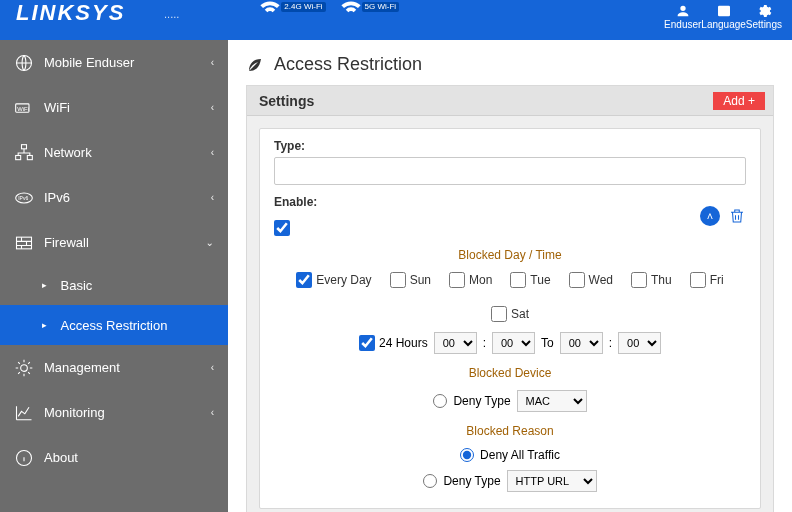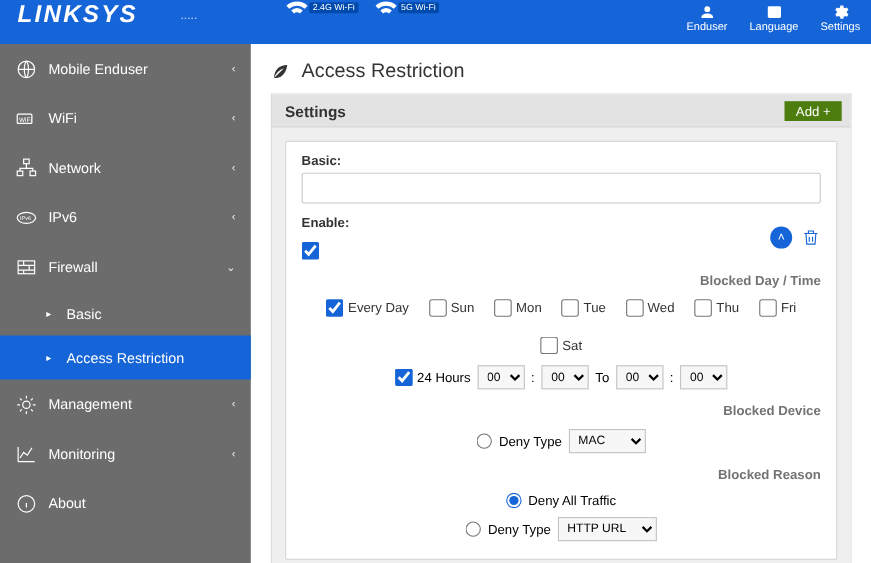--- a/index.html
+++ b/index.html
@@ -5,21 +5,21 @@
   * { box-sizing: border-box; margin: 0; padding: 0; font-family: Arial, Helvetica, sans-serif; }
   body { width: 792px; height: 512px; overflow: hidden; background: #fff; }
   .topbar { height: 40px; background: #1565d8; display: flex; align-items: flex-start; color: #fff; position: relative; }
   .logo { font-weight: 700; font-size: 22px; letter-spacing: 2px; margin-left: 16px; font-style: italic; }
   .fiveg { font-size: 11px; margin-left: 20px; margin-top: -12px; }
   .dots  { font-size: 11px; margin-left: 4px; margin-top: 8px; opacity: .8;}
   .wifi-badges { display: flex; gap: 14px; margin-left: 80px; }
   .wifi-badge  { display:flex; flex-direction:row; align-items:center; font-size:8px; line-height:1; }
   .wifi-badge svg{ width:22px; height:14px; fill:#fff; }
   .wifi-badge .lbl{ background:#004aad; padding:1px 3px; border-radius:2px; font-size:8px; color:#fff;}
-  .top-right { position:absolute; right:10px; top:3px; display:flex; gap:20px; }
+  .top-right { position:absolute; right:10px; top:3px; display:flex; }
   .top-btn   { display:flex; flex-direction:column; align-items:center; font-size:10px; cursor:pointer; }
   .top-btn svg{ width:16px; height:16px; fill:#fff; }
 
   .layout { display:flex; height:472px; }
   .sidebar{ width:228px; background:#6c6c6c; color:#fff; font-size:13px; }
   .side-item{ display:flex; align-items:center; height:45px; padding:0 14px; cursor:pointer; position:relative; }
   .side-item .chev{ position:absolute; right:14px; font-size:10px; opacity:.9;}
   .side-icon{ width:20px; height:20px; margin-right:10px; display:flex; align-items:center; justify-content:center;}
   .side-icon svg{ width:20px; height:20px; fill:none; stroke:#fff; stroke-width:1.3;}
   .side-sub { height:40px; padding-left:42px; display:flex; align-items:center; font-size:13px; cursor:pointer;}
@@ -27,33 +27,33 @@
   .side-sub .caret{ margin-right:14px; font-size:9px;}
   .side-item.expanded .chev{ transform:rotate(0deg);}
 
   .main { flex:1; background:#fff; padding:14px 18px 18px 18px; overflow:auto; }
   .page-title-row{ display:flex; align-items:center; gap:10px; margin-bottom:10px;}
   .page-title-row svg{ width:18px;height:18px;fill:#333;}
   .page-title{ font-size:18px; color:#333; }
   .panel { border:1px solid #d9d9d9; }
   .panel-head{ background:#e3e3e3; height:30px; display:flex; align-items:center; justify-content:space-between; padding:0 8px 0 12px; border-bottom:1px solid #d0d0d0;}
   .panel-head .title{ font-weight:700; font-size:14px; color:#333;}
-  .add-btn{ background:#4d7c0f; color:#fff; font-size:12px; padding:2px 10px; cursor:pointer;}
+  .add-btn{ background:#ef4444; color:#fff; font-size:12px; padding:2px 10px; cursor:pointer;}
   .panel-body{ background:#efefef; padding:12px; }
   .card{ background:#fff; border:1px solid #d8d8d8; border-radius:2px; padding:10px 14px 16px 14px;}
   .label{ font-size:12px; font-weight:700; color:#333; margin-bottom:4px; display:block;}
   .text-input{ width:100%; height:28px; border:1px solid #c9c9c9; border-radius:2px; padding:0 6px; font-size:13px; margin-bottom:10px;}
   .enable-row{ display:flex; align-items:center; justify-content:space-between;}
   .enable-left{ display:flex; flex-direction:column; gap:4px;}
   .chk{ width:16px; height:16px; accent-color:#1565d8;}
   .enable-icons{ display:flex; gap:8px; align-items:center;}
   .circle-up{ width:20px;height:20px;border-radius:50%;background:#1565d8;display:flex;align-items:center;justify-content:center;color:#fff;font-size:11px;cursor:pointer;}
   .trash{ width:18px;height:18px; cursor:pointer;}
   .trash svg{ width:18px;height:18px; stroke:#1565d8; fill:none; stroke-width:1.4;}
-  .section-title{ text-align:right; font-size:12px; font-weight:700; color:#737373; margin:12px 0 10px 0;}
+  .section-title{ text-align:center; font-size:12px; font-weight:400; color:#a16207; margin:12px 0 10px 0;}
   .days-row{ display:flex; justify-content:center; gap:18px; font-size:12px; color:#333; flex-wrap:wrap;}
   .day{ display:flex; align-items:center; gap:4px;}
   .time-row{ display:flex; justify-content:center; align-items:center; gap:6px; font-size:12px; margin-top:10px;}
   .sel{ height:22px; border:1px solid #c3c3c3; background:#f7f7f7; font-size:11px; padding:0 4px;}
   .radio-row{ display:flex; justify-content:center; align-items:center; gap:6px; font-size:12px; margin-top:8px;}
   .radio{ accent-color:#1565d8; width:14px; height:14px;}
 </style>
 </head>
 <body>
 
@@ -197,21 +197,21 @@
         </svg>
       <div class="page-title">Access Restriction</div>
     </div>
     <div class="panel">
       <div class="panel-head">
         <span class="title">Settings</span>
         <span class="add-btn">Add +</span>
       </div>
       <div class="panel-body">
         <div class="card">
-          <span class="label">Basic:</span>
+          <span class="label">Type:</span>
           <input class="text-input" value="" style="">
           <div class="enable-row">
             <div class="enable-left">
               <span class="label" style="margin-bottom:7px">Enable:</span>
               <input type="checkbox" class="chk" checked="" style="">
             </div>
             <div class="enable-icons">
               <div class="circle-up">
                   <span>˄</span>
                 </div>

